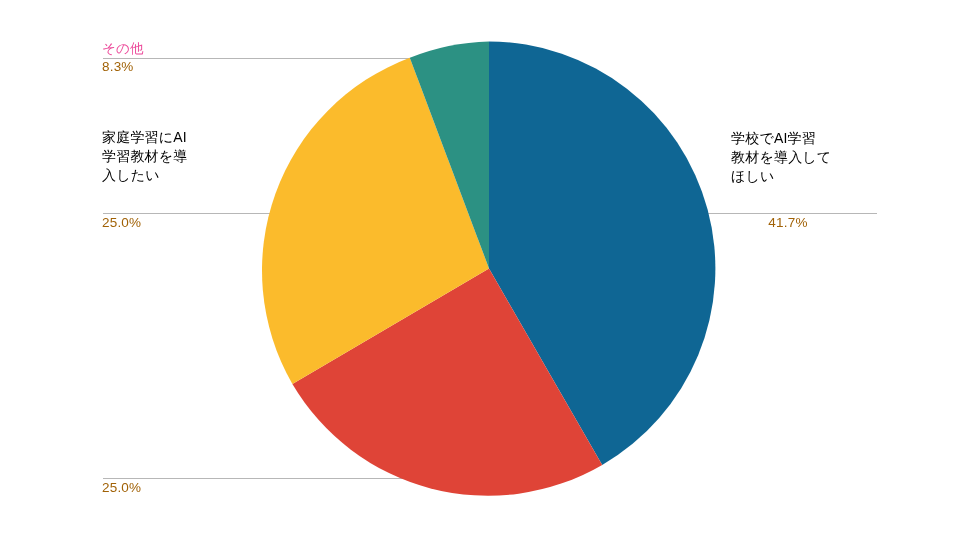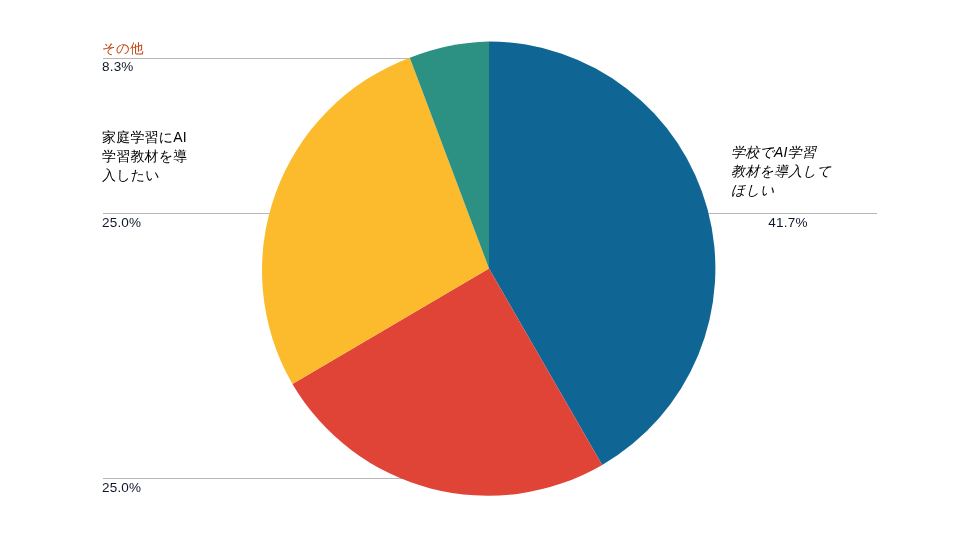--- a/index.html
+++ b/index.html
@@ -27,41 +27,41 @@
   .callout {
     position: absolute;
     color: #000000;
     font-size: 14px;
     line-height: 1.35;
     letter-spacing: 0.2px;
     white-space: pre-line;
   }
   .callout-pct {
     position: absolute;
-    color: #0f172a;
+    color: #a16207;
     font-size: 13.5px;
     line-height: 1.1;
     letter-spacing: 0.2px;
   }
   .callout-left  { text-align: left; }
   .callout-right { text-align: left; }
   .pct-left  { text-align: left; }
   .pct-right { text-align: center; }
 
   
-  #label-other       { left: 102px; top: 41px;  width: 180px; font-size: 13.5px; color:#c2410c; line-height:1.2; }
+  #label-other       { left: 102px; top: 41px;  width: 180px; font-size: 13.5px; color:#ec4899; line-height:1.2; }
   #pct-other         { left: 102px; top: 60px;  width: 180px; }
 
   #label-home        { left: 102px; top: 128px; width: 175px; }
   #pct-home          { left: 102px; top: 216px; width: 175px; }
 
   #label-juku        { left: 102px; top: 350px; width: 182px; }
   #pct-juku          { left: 102px; top: 481px; width: 182px; }
 
-  #label-school      { left: 731px; top: 143px; width: 186px; font-style: italic; }
+  #label-school      { left: 731px; top: 129px; width: 186px; }
   #pct-school        { left: 700px; top: 216px; width: 176px; }
 </style>
 </head>
 <body>
 
 <div id="chart-root" style="background: rgb(255, 255, 255);">
 
   <svg id="pie-svg" viewBox="0 0 960 540">
 
     <g>

